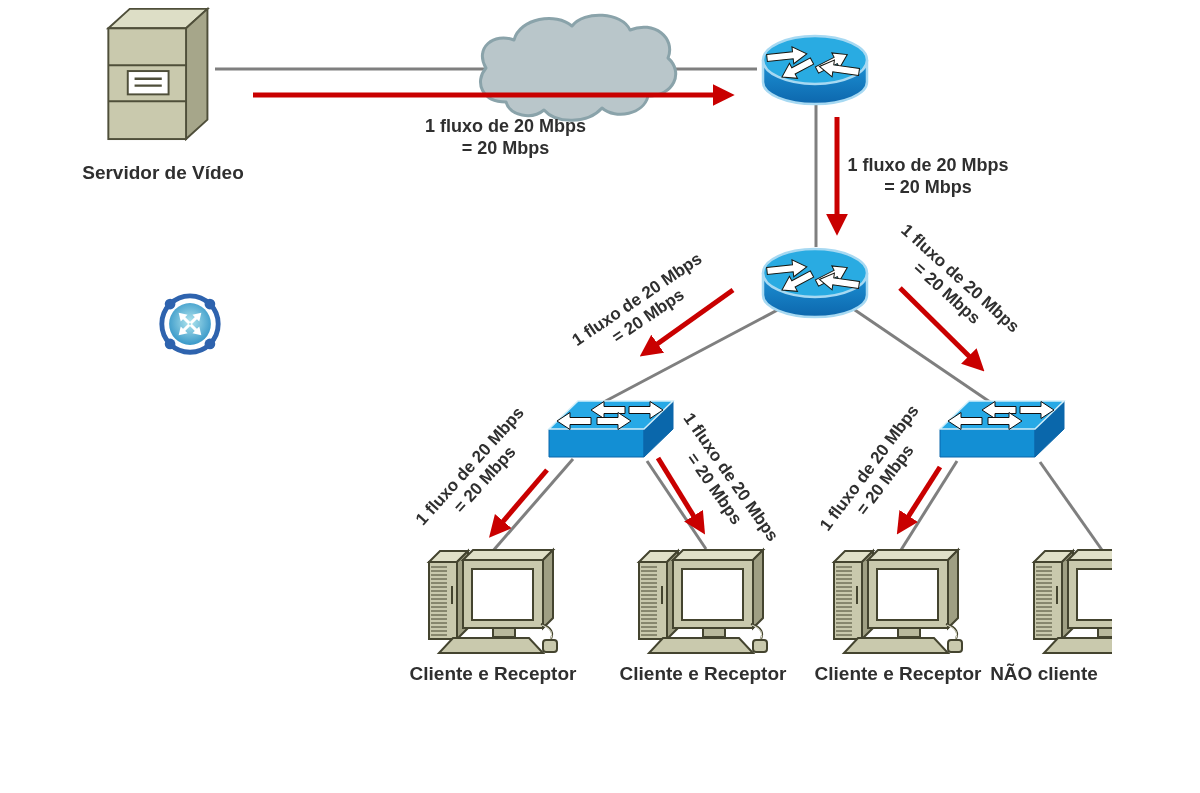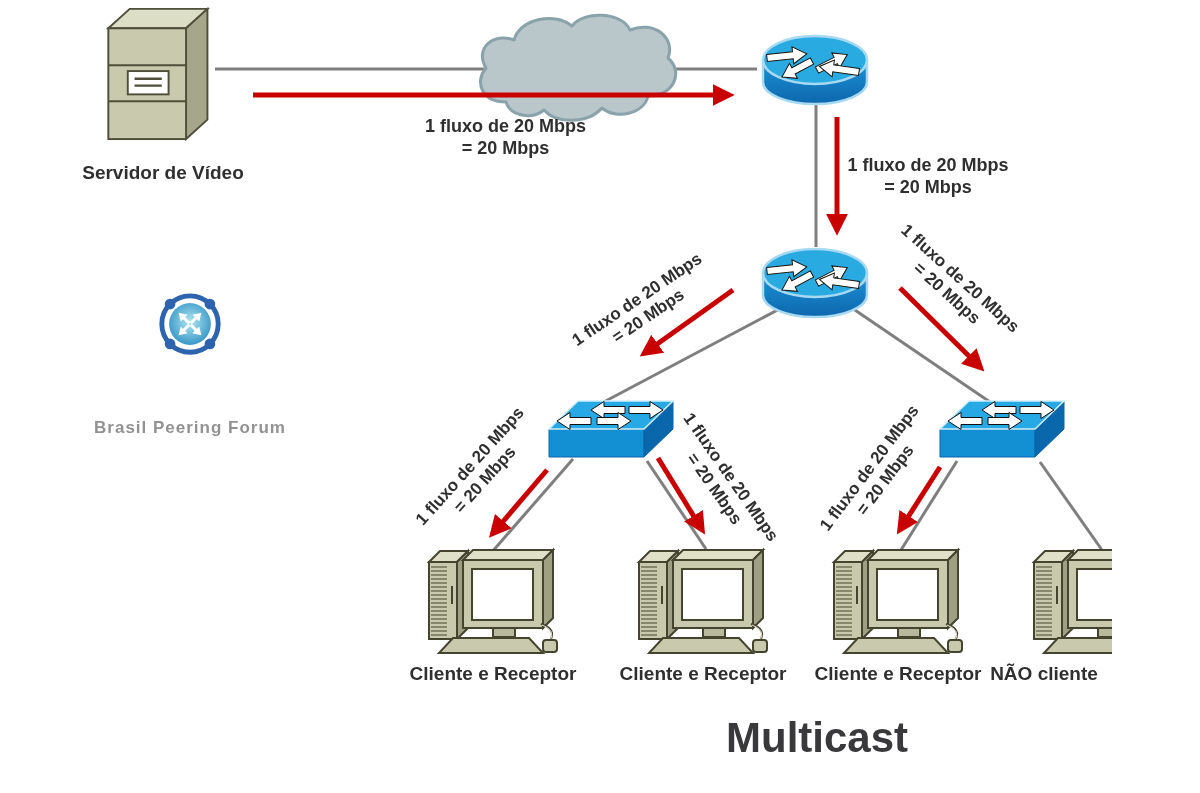--- a/index.html
+++ b/index.html
@@ -257,17 +257,15 @@
             <rect x="34.5" y="26" width="3" height="9"></rect>
             <polygon points="31,27.5 36,19.5 41,27.5"></polygon>
           </g>
         <g transform="rotate(315 36 36)">
             <rect x="34.5" y="26" width="3" height="9"></rect>
             <polygon points="31,27.5 36,19.5 41,27.5"></polygon>
           </g>
       </g>
     </svg>
   </div>
-  <div class="lbl bpf-name" style="left:55px;top:418px;width:270px">Brasil Peering Forum</div>
-
-  <div class="lbl diagram-title" style="left:657px;top:714px;width:320px">Multicast</div>
+
 
 </div>
 
 </body></html>

